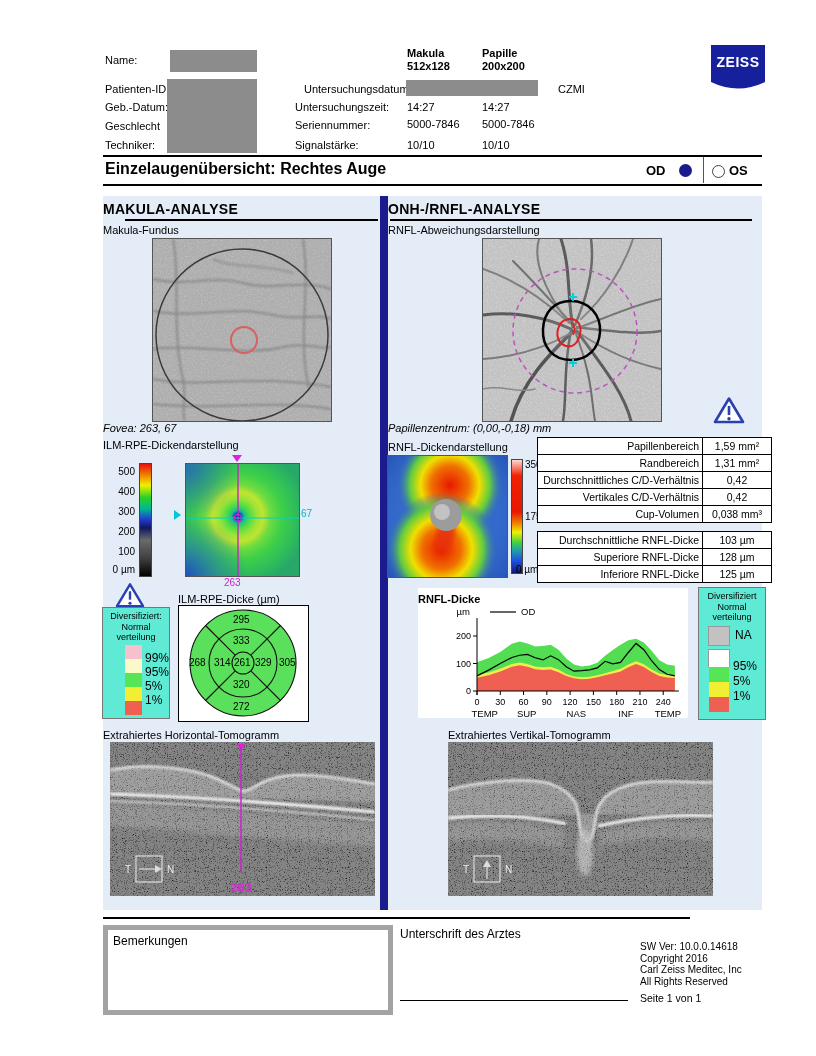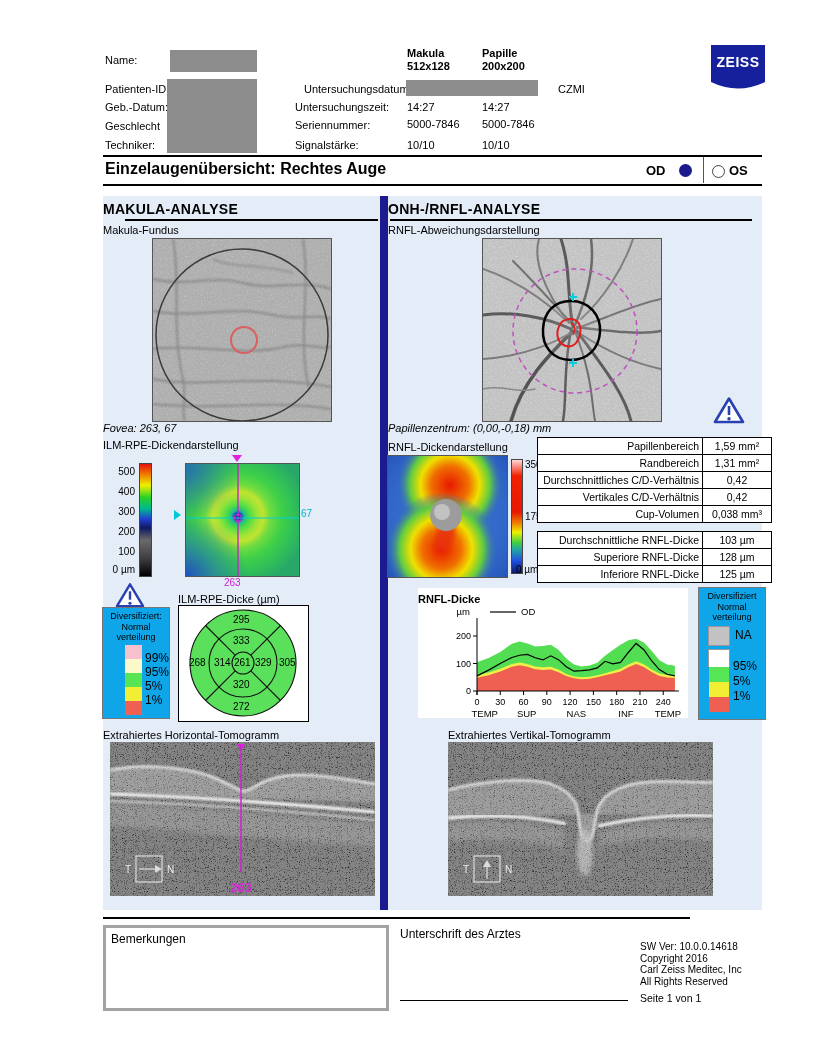--- a/index.html
+++ b/index.html
@@ -14,21 +14,21 @@
   .rt{text-align:right;}
   .redact{background:#8c8c8c;}
   .rule{background:#000;}
   .panel{background:#e4ecf8;}
   .divider{background:#1b1b8e;}
   .imgbox{border:1px solid #555;}
   .radio{border-radius:50%;display:inline-block;}
   .radio.filled{background:#1b1b8e;width:13px;height:13px;}
   .radio.empty{background:#fff;border:1.5px solid #444;width:11px;height:11px;}
   .sechead{font-size:14px;font-weight:bold;letter-spacing:.3px;}
-  .legendbox{background:#0ea5e9;border:1px solid #777;}
+  .legendbox{background:#5eead4;border:1px solid #777;}
   .legtitle{font-size:9px;line-height:10.5px;text-align:center;}
   .legpct{font-size:12px;line-height:9px;}
   .seg{width:17px;}
   table.otab{border-collapse:collapse;}
   table.otab td{border:1px solid #000;height:16px;font-size:10.5px;padding:0 3px;background:#fff;}
   td.tl{width:158px;text-align:right;}
   td.tv{width:62px;text-align:center;}
   td.green{background:#55e555;}
   .magenta{color:#d020d0;}
   .cyan{color:#00b4c8;text-align:center;}
@@ -449,21 +449,21 @@
     <g>
       <rect x="26" y="114" width="26" height="26" fill="none" stroke="#dcdcdc" stroke-width="1.2"></rect>
       <line x1="39" y1="137" x2="39" y2="123" stroke="#dcdcdc" stroke-width="1.2"></line>
       <polygon points="35,125 39,118 43,125" fill="#dcdcdc"></polygon>
       <text x="15" y="131" fill="#eee" font-size="10">T</text>
       <text x="57" y="131" fill="#eee" font-size="10">N</text>
     </g>
   </svg>
 
   <div class="abs rule" style="left:103px;top:917px;width:587px;height:2px"></div>
-  <div class="abs" style="left:103px;top:925px;width:280px;height:80px;border:3px solid #a3a3a3">
+  <div class="abs" style="left:103px;top:925px;width:280px;height:80px;border:5px solid #a3a3a3">
     <span style="font-size:12px;margin:4px 0 0 5px;display:inline-block">Bemerkungen</span>
   </div>
   <span class="abs" style="left:400px;top:927px;font-size:12px">Unterschrift des Arztes</span>
   <div class="abs" style="left:400px;top:1000px;width:228px;height:1px;background:#000"></div>
   <div class="abs sm" style="left:640px;top:941px;line-height:11.5px">
     <div>SW Ver: 10.0.0.14618</div>
     <div>Copyright 2016</div>
     <div>Carl Zeiss Meditec, Inc</div>
     <div>All Rights Reserved</div>
   </div>

